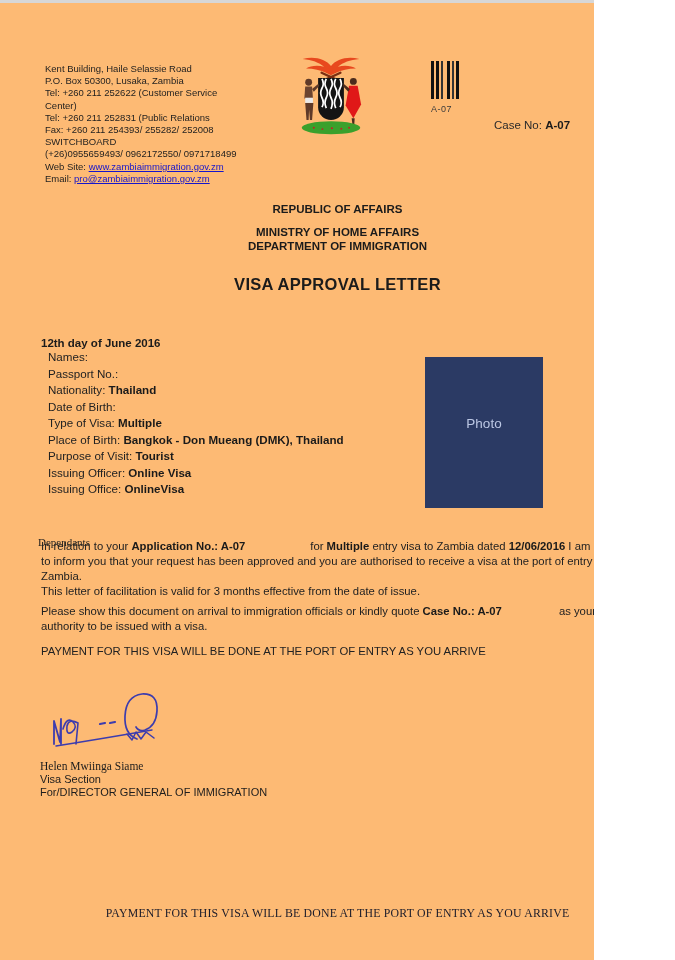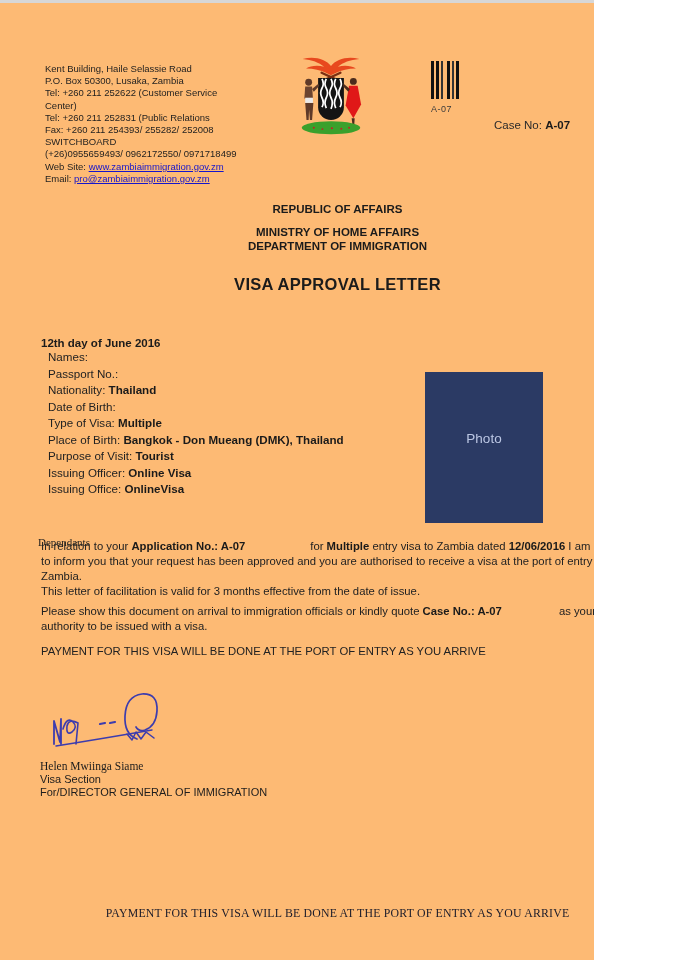--- a/index.html
+++ b/index.html
@@ -32,21 +32,21 @@
   .h-title      { top:275px; font-size:16.5px; font-weight:bold; letter-spacing:0.3px; }
 
   .date-line { position:absolute; left:41px; top:337px; font-size:11.5px; font-weight:bold; color:#1b1b1b; }
 
   
   .fields { position:absolute; left:48px; top:349px; font-size:11.6px; line-height:16.5px; color:#222; }
   .fields .b, .b { font-weight:bold; color:#1a1a1a; }
 
   
   .photo-box {
-    position:absolute; left:425px; top:372px; width:118px; height:151px;
+    position:absolute; left:425px; top:357px; width:118px; height:151px;
     display:flex; align-items:center; justify-content:center;
   }
   .photo-box span { font-size:13.5px; margin-top:-18px; }
 
   .dependants { position:absolute; left:38px; top:536px; font-family:"Liberation Serif", serif; font-size:11px; color:#1d1d1d; }
 
   .para { position:absolute; left:41px; width:599px; font-size:11.3px; line-height:15px; color:#222; }
   .para1 { top:539px; }
   .para1b { top:584px; }
   .para2 { top:604px; }

